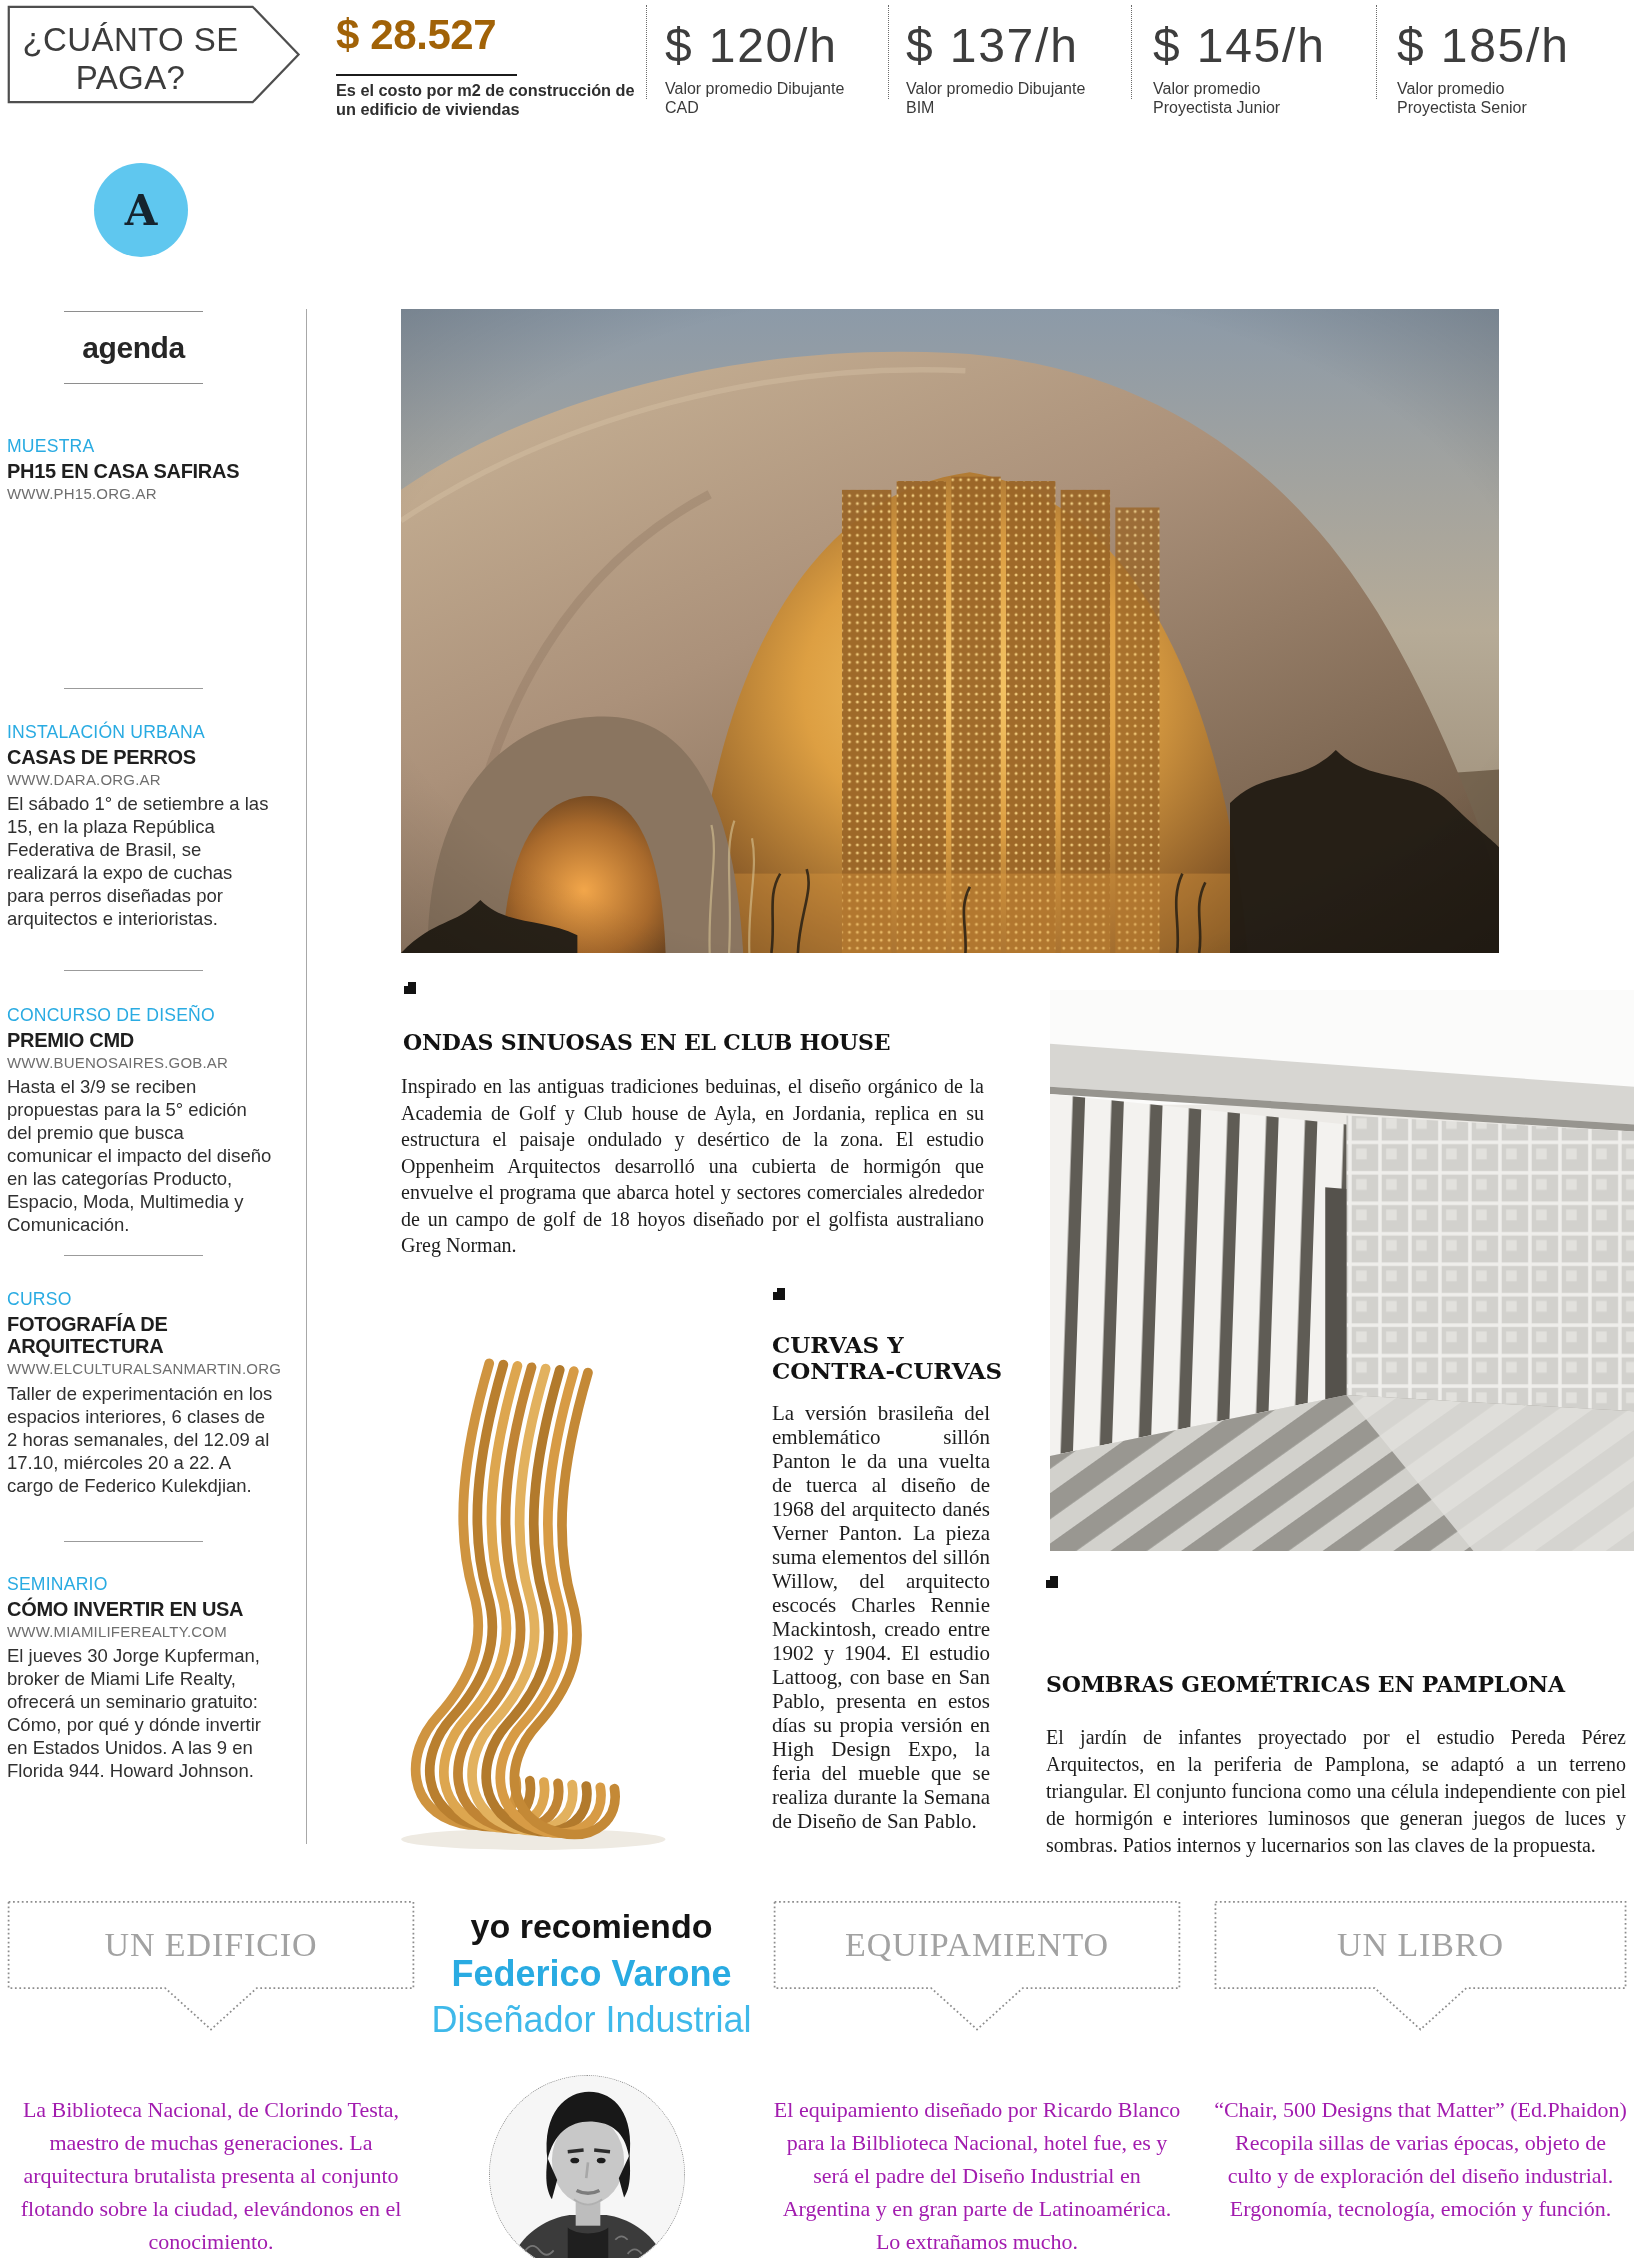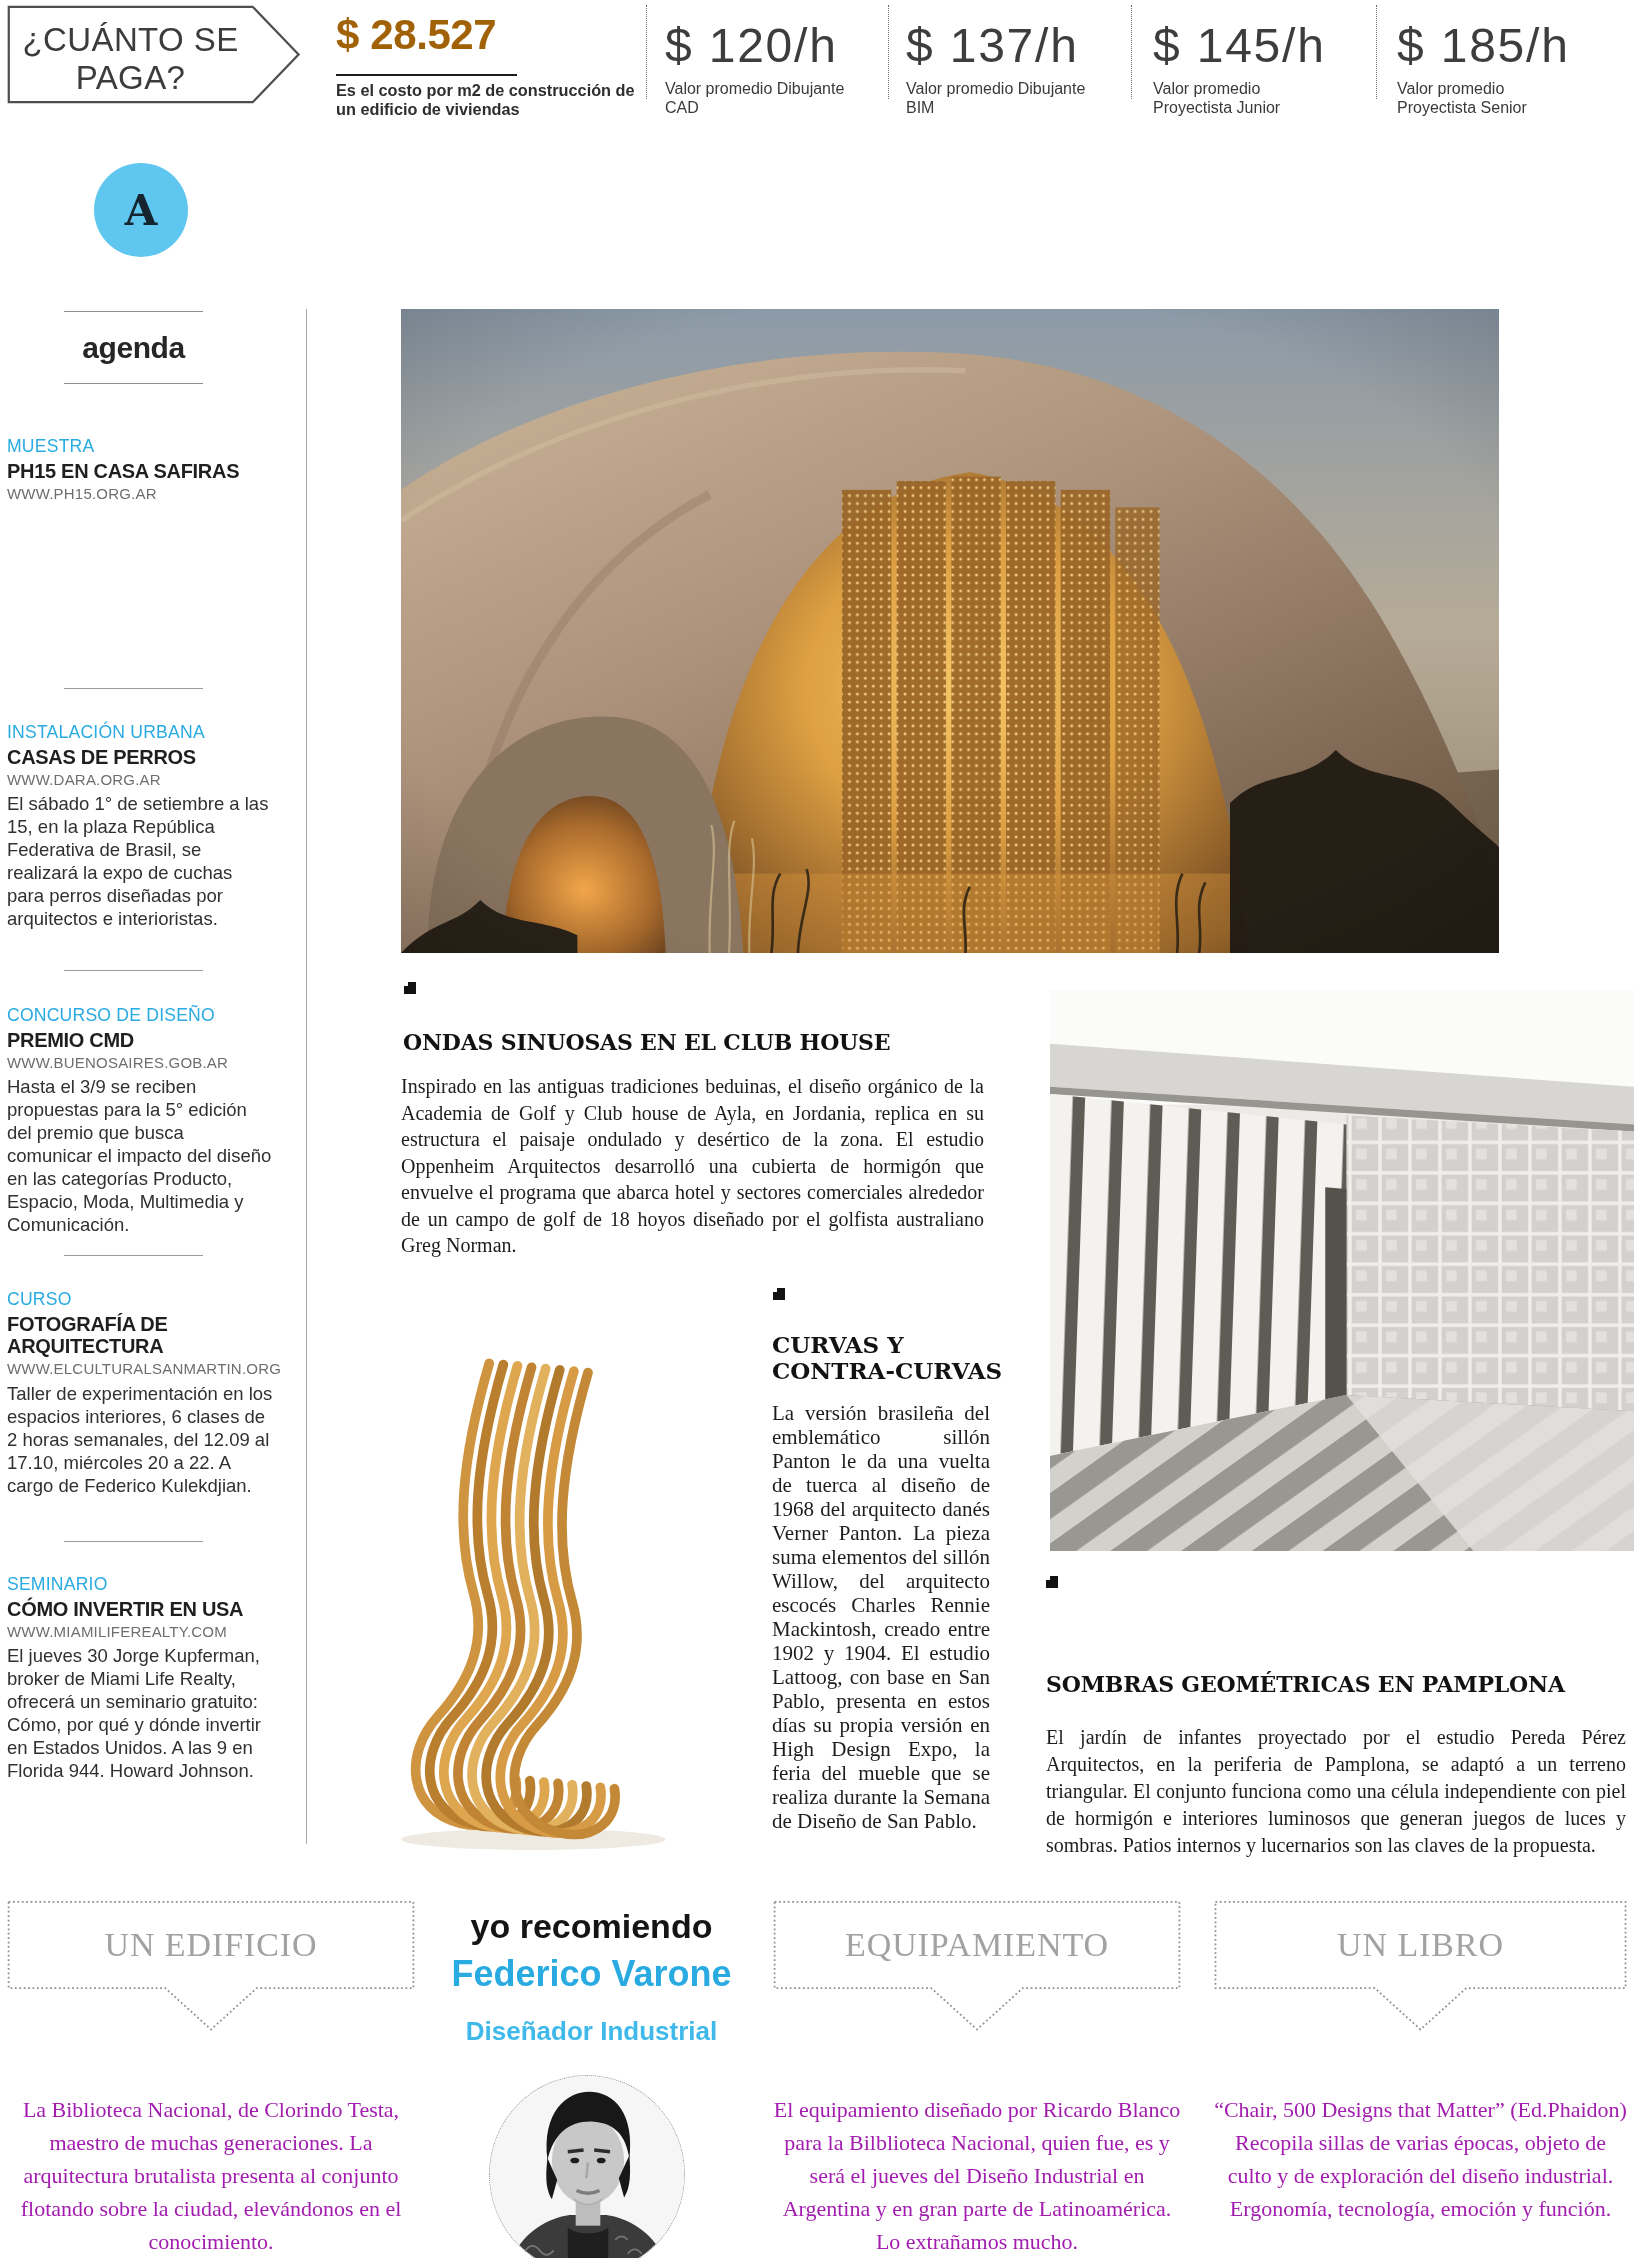--- a/index.html
+++ b/index.html
@@ -48,21 +48,21 @@
   .body3{left:1046px;top:1724px;width:580px;font-size:20px;line-height:27px}
 
   
   .banner{top:1901px;height:132px}
   .banner svg{position:absolute;left:0;top:0}
   .banner-label{position:absolute;left:0;top:0;width:100%;height:88px;display:flex;align-items:center;justify-content:center;
         font-family:"Liberation Serif",serif;font-size:34px;color:#a2a2a2;letter-spacing:0.9px}
   .reco{left:415px;top:1907px;width:353px;text-align:center}
   .reco-kicker{font-size:34px;font-weight:bold;color:#141414}
   .reco-name{font-size:36px;font-weight:bold;color:#29abe2;margin-top:7px}
-  .reco-role{font-size:26px;font-weight:700;color:#3fb9ea;margin-top:21px}
+  .reco-role{font-size:36px;font-weight:400;color:#3fb9ea;margin-top:4px}
   .btext{font-family:Liberation Serif, serif;font-size:22px;line-height:33px;color:#a21caf;text-align:center}
   .portrait{left:489px;top:2075px;width:196px;height:199px;border-radius:50%;border:1.8px dotted #8f8f8f;
         overflow:hidden;background:#f6f6f6}
 </style>
 </head>
 <body>
 
 <div id="page">
 
   <svg class="abs qbox-svg" viewBox="0 0 335 112">
@@ -275,21 +275,21 @@
     <div class="banner-label">UN LIBRO</div>
   </div>
 
   <div class="abs reco">
     <div class="reco-kicker">yo recomiendo</div>
     <div class="reco-name">Federico Varone</div>
     <div class="reco-role">Diseñador Industrial</div>
   </div>
 
   <div class="abs btext" style="left:7px;top:2093px;width:408px">La Biblioteca Nacional, de Clorindo Testa, maestro de muchas generaciones. La arquitectura brutalista presenta al conjunto flotando sobre la ciudad, elevándonos en el conocimiento.</div>
-  <div class="abs btext" style="left:773px;top:2093px;width:408px">El equipamiento diseñado por Ricardo Blanco para la Bilblioteca Nacional, quien fue, es y será el jueves del Diseño Industrial en Argentina y en gran parte de Latinoamérica. Lo extrañamos mucho.</div>
+  <div class="abs btext" style="left:773px;top:2093px;width:408px">El equipamiento diseñado por Ricardo Blanco para la Bilblioteca Nacional, hotel fue, es y será el padre del Diseño Industrial en Argentina y en gran parte de Latinoamérica. Lo extrañamos mucho.</div>
   <div class="abs btext" style="left:1214px;top:2093px;width:413px">“Chair, 500 Designs that Matter” (Ed.Phaidon) Recopila sillas de varias épocas, objeto de culto y de exploración del diseño industrial. Ergonomía, tecnología, emoción y función.</div>
 
   <div class="abs portrait">
     <svg width="196" height="199" viewBox="0 0 222 226">
       <rect width="222" height="226" fill="#f6f6f6"></rect>
       <path d="M18,226 C28,182 62,162 90,158 L132,158 C160,162 194,182 204,226 Z" fill="#3b3b3b"></path>
       <g stroke="#8f8f8f" stroke-width="2" fill="none" opacity=".7">
         <path d="M40,198 q8,-10 16,0 t16,0"></path>
         <path d="M156,202 q8,-10 16,0"></path>
         <path d="M66,218 q8,-10 16,0"></path>

